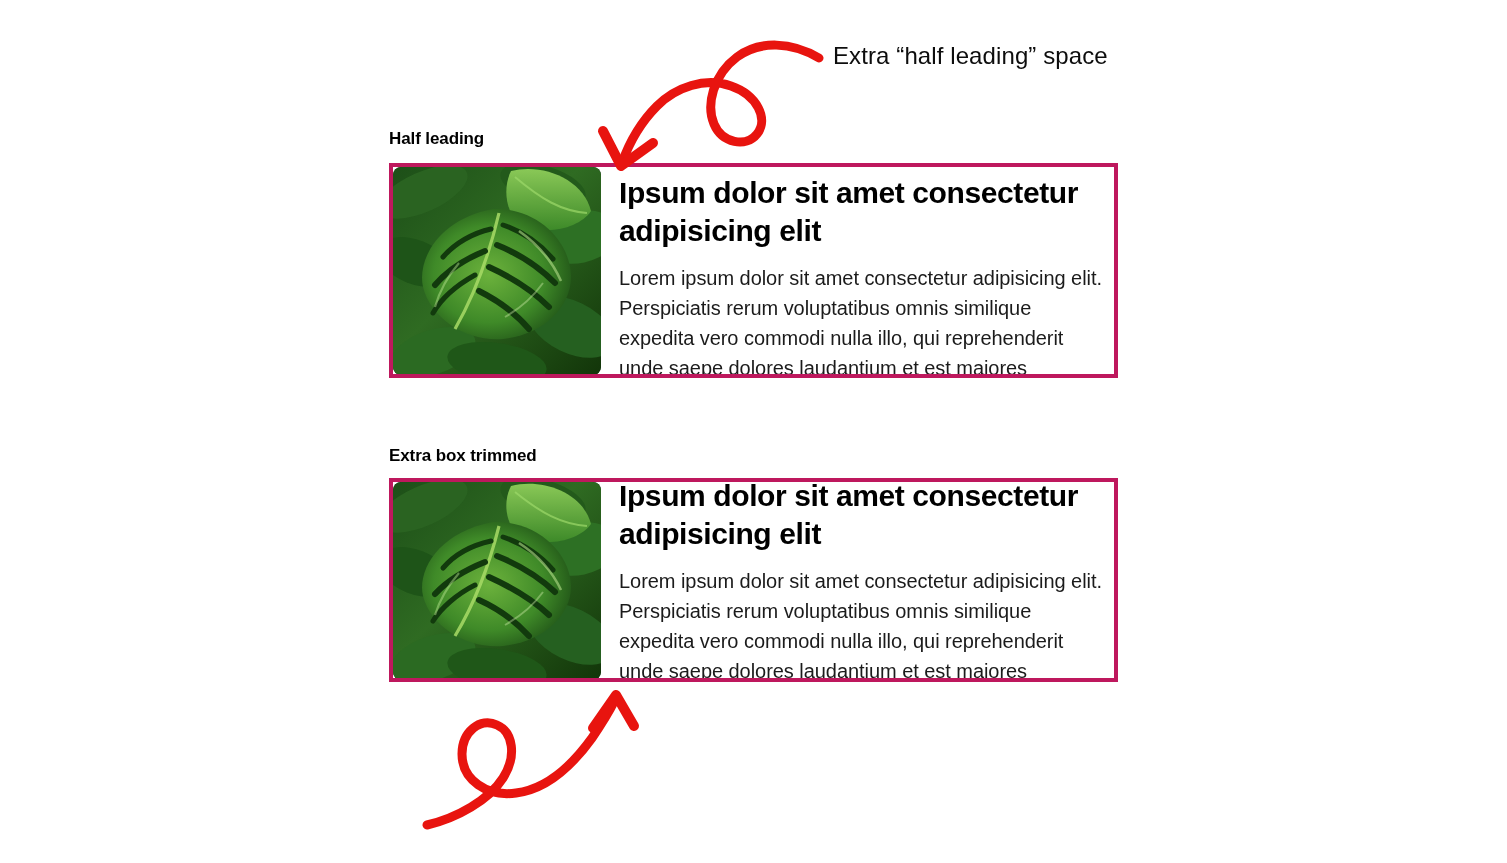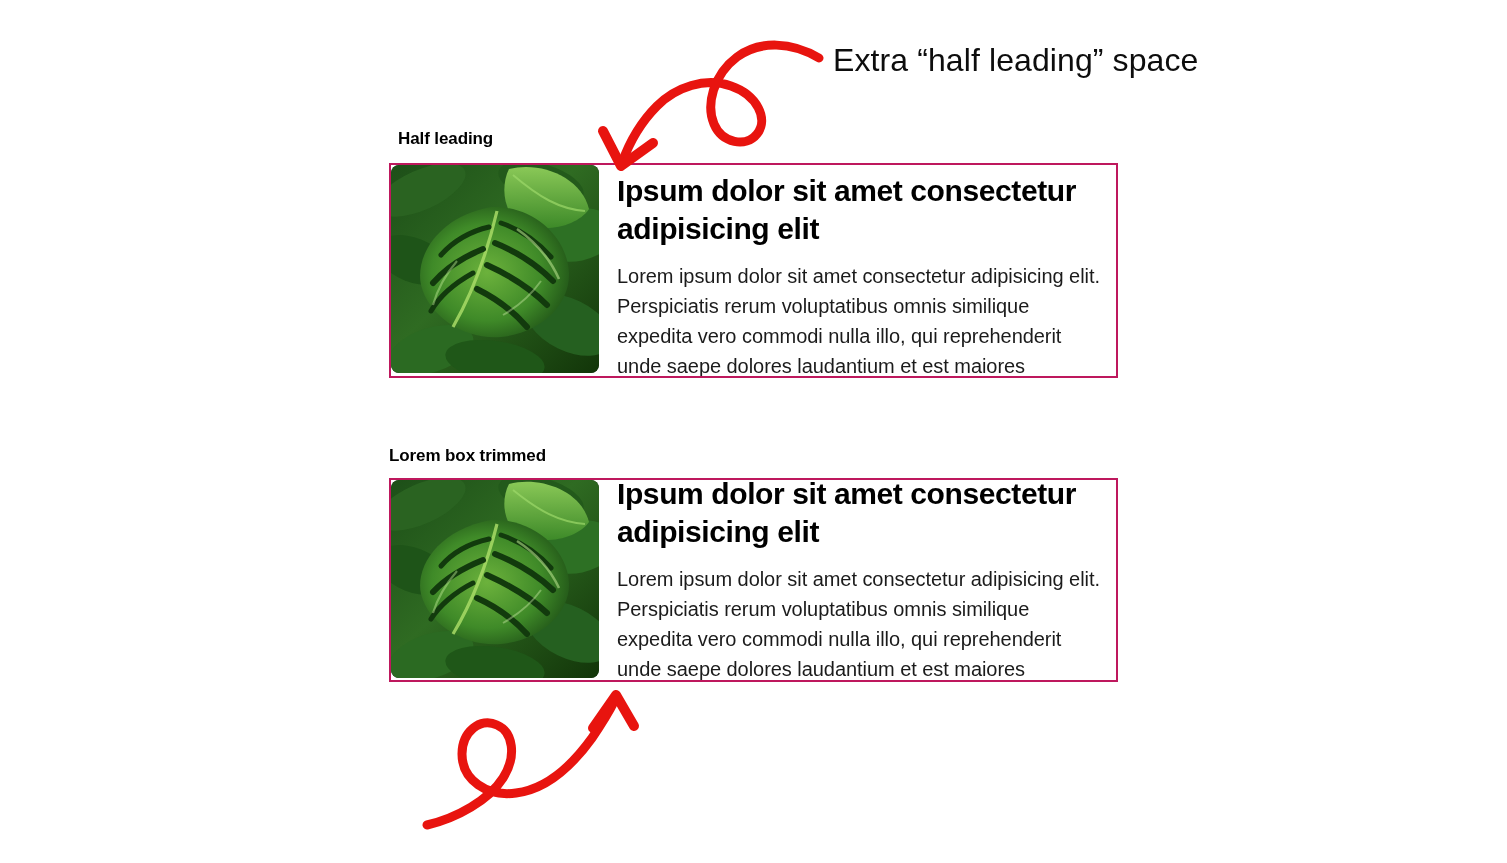--- a/index.html
+++ b/index.html
@@ -21,21 +21,21 @@
   .stage {
     position: absolute;
     inset: 0;
   }
 
   
   .annotation {
     position: absolute;
     font-family: "Liberation Sans", "DejaVu Sans", sans-serif;
     font-weight: 400;
-    font-size: 32px;
+    font-size: 24px;
     letter-spacing: 0.1px;
     color: #0d0d0d;
     white-space: nowrap;
   }
   #annotation-top {
     left: 833px;
     top: 42px;
   }
   #annotation-bottom {
     left: 45px;
@@ -51,28 +51,28 @@
   
   .section-label {
     position: absolute;
     font-family: "Liberation Sans", "DejaVu Sans", sans-serif;
     font-weight: 700;
     font-size: 17px;
     letter-spacing: -0.1px;
     color: #000000;
     white-space: nowrap;
   }
-  #label-half-leading { left: 398px; top: 129px; }
+  #label-half-leading { left: 389px; top: 129px; }
   #label-trimmed     { left: 389px; top: 446px; }
 
   
   .card {
     position: absolute;
     box-sizing: border-box;
-    border: 2px solid #be185d;
+    border: 4px solid #be185d;
     background: #ffffff;
     display: flex;
     align-items: flex-start;
     overflow: hidden;
   }
   #card-half-leading {
     left: 389px;
     top: 163px;
     width: 729px;
     height: 215px;
@@ -198,21 +198,21 @@
           <path d="M112 150 C126 142 140 130 150 116" stroke="#d4f0ae" stroke-width="2" fill="none" opacity="0.4"></path>
         </svg>
       </div>
     </div>
     <div class="card-body">
       <h3 class="card-title">Ipsum dolor sit amet consectetur adipisicing elit</h3>
       <p class="card-text">Lorem ipsum dolor sit amet consectetur adipisicing elit. Perspiciatis rerum voluptatibus omnis similique expedita vero commodi nulla illo, qui reprehenderit unde saepe dolores laudantium et est maiores excepturi delectus ut.</p>
     </div>
   </div>
 
-  <div class="section-label" id="label-trimmed">Lorem box trimmed</div>
+  <div class="section-label" id="label-trimmed">Extra box trimmed</div>
 
   <div class="card" id="card-trimmed">
     <div class="card-media">
       <div class="leaf-photo">
         <svg viewBox="0 0 208 198" preserveAspectRatio="xMidYMid slice" aria-hidden="true">
           <rect width="208" height="198" fill="url(#lg1)"></rect>
           <ellipse cx="30" cy="24" rx="48" ry="20" fill="#2a6321" transform="rotate(-24 30 24)"></ellipse>
           <ellipse cx="150" cy="17" rx="44" ry="19" fill="#235a1b" transform="rotate(16 150 17)"></ellipse>
           <ellipse cx="186" cy="67" rx="40" ry="26" fill="#2d7024" transform="rotate(-12 186 67)"></ellipse>
           <ellipse cx="22" cy="90" rx="38" ry="22" fill="#1e5418" transform="rotate(22 22 90)"></ellipse>

